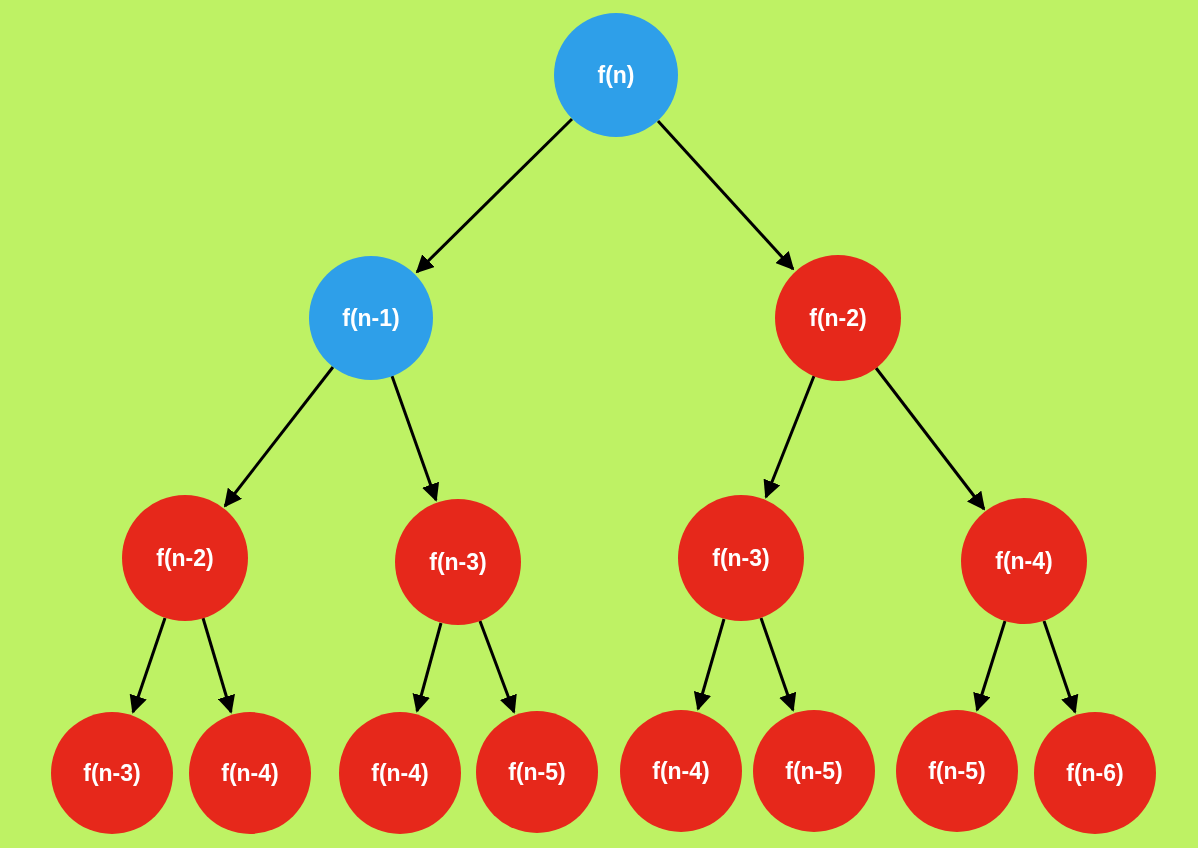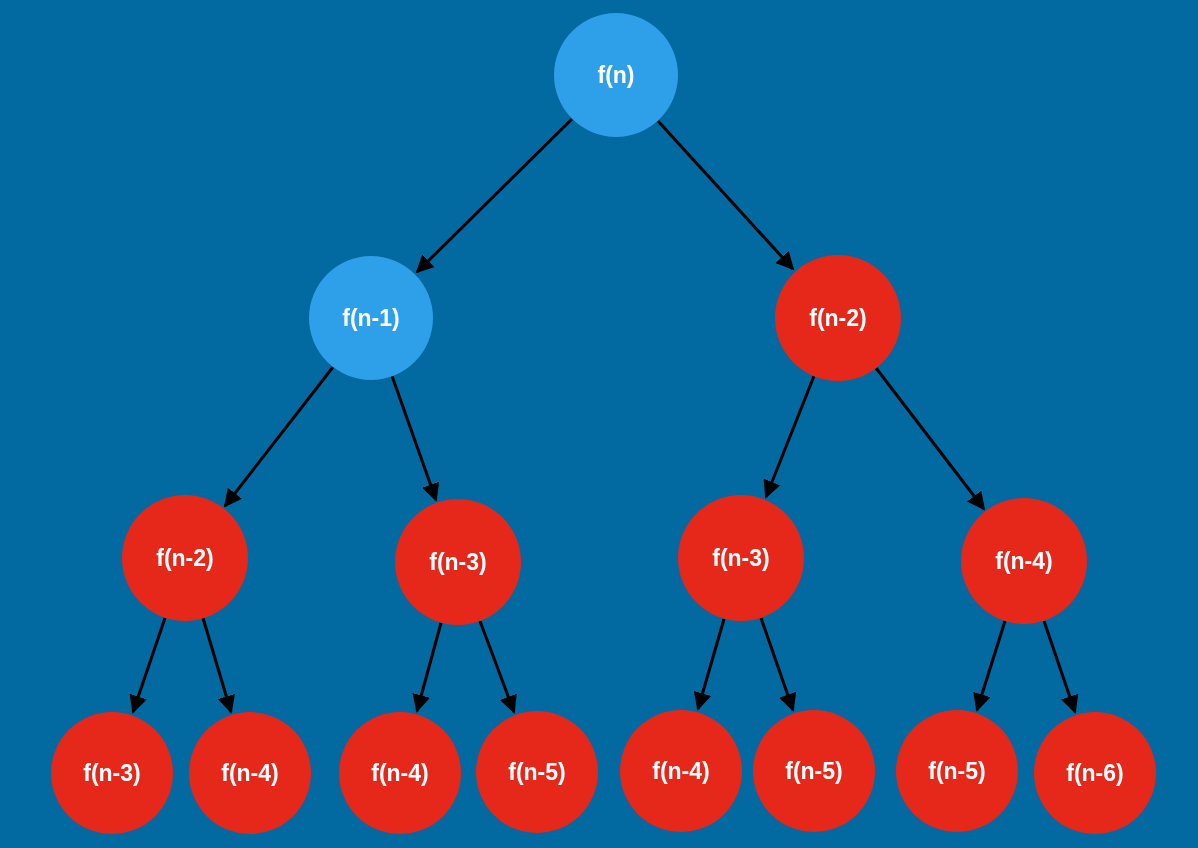--- a/index.html
+++ b/index.html
@@ -7,21 +7,21 @@
     padding: 0;
     background: #ffffff;
     width: 1198px;
     height: 848px;
     overflow: hidden;
   }
   .stage {
     position: relative;
     width: 1198px;
     height: 848px;
-    background: #0369a1;
+    background: #bef264;
   }
   svg text.node-label {
     font-family: "Liberation Sans", "DejaVu Sans", sans-serif;
     font-weight: 700;
     font-size: 23px;
     fill: #ffffff;
     text-anchor: middle;
   }
   svg line.edge {
     stroke-width: 3;

